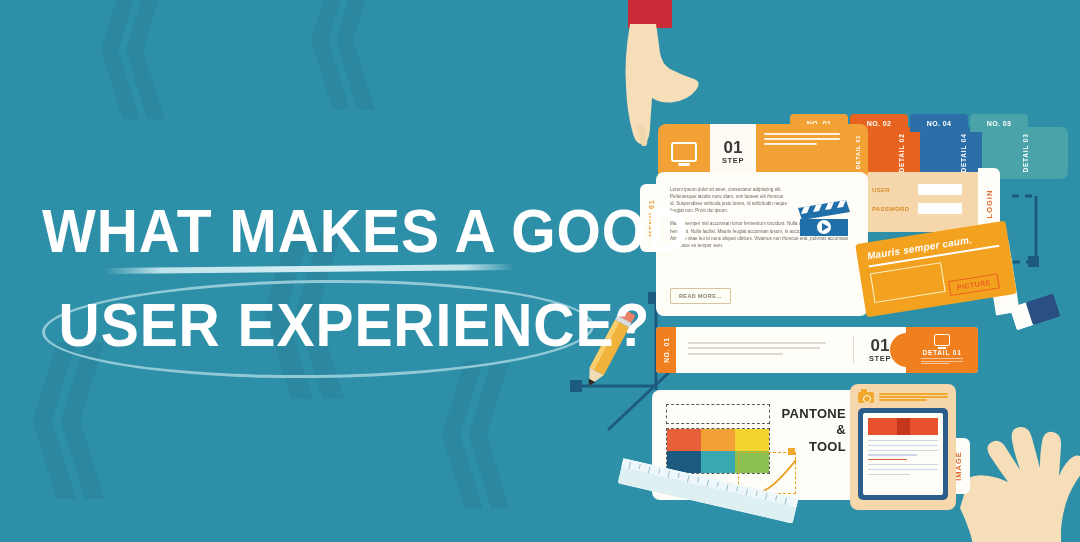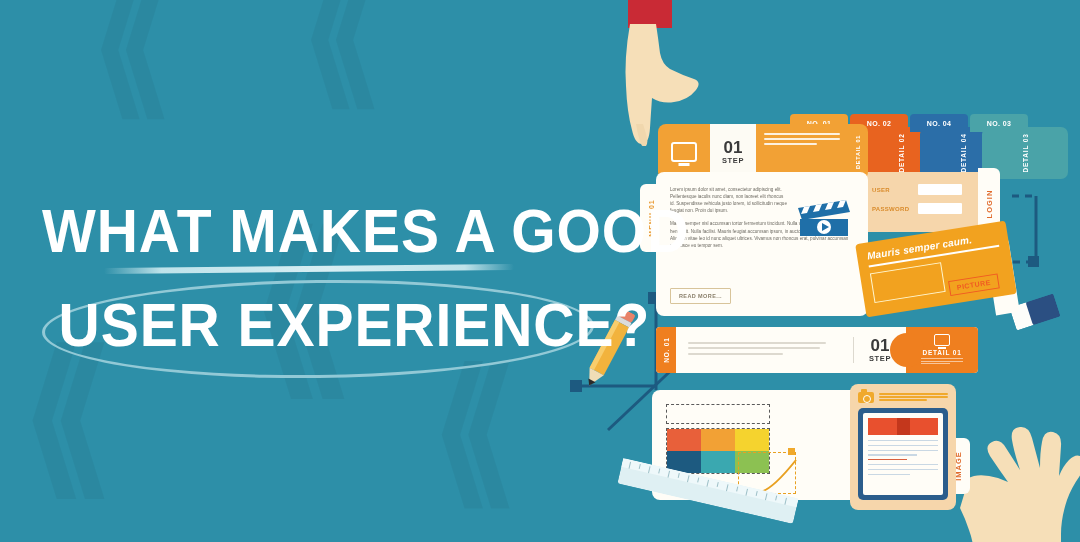--- a/index.html
+++ b/index.html
@@ -531,20 +531,25 @@
         <div class="dashbox dash-top"></div>
         <div class="swatches">
           <div style="background:#e8603a"></div>
           <div style="background:#f2a135"></div>
           <div style="background:#f5d32e"></div>
           <div style="background:#1d5a80"></div>
           <div style="background:#3aa8b0"></div>
           <div style="background:#8cc152"></div>
         </div>
       </div>
+      <div class="ptitle">
+        <div>PANTONE</div>
+        <div>&amp;</div>
+        <div>TOOL</div>
+      </div>
       <div class="sel-dash"></div>
       <svg class="curve" viewBox="0 0 44 40">
         <path d="M4 36 Q16 34 40 4" stroke="#e8a020" stroke-width="2" fill="none"></path>
       </svg>
       <div class="handle" style="left:136px;top:58px;"></div>
       <div class="handle" style="left:84px;top:100px;"></div>
     </div>
 
     <div class="imgcard">
       <div class="chead">

